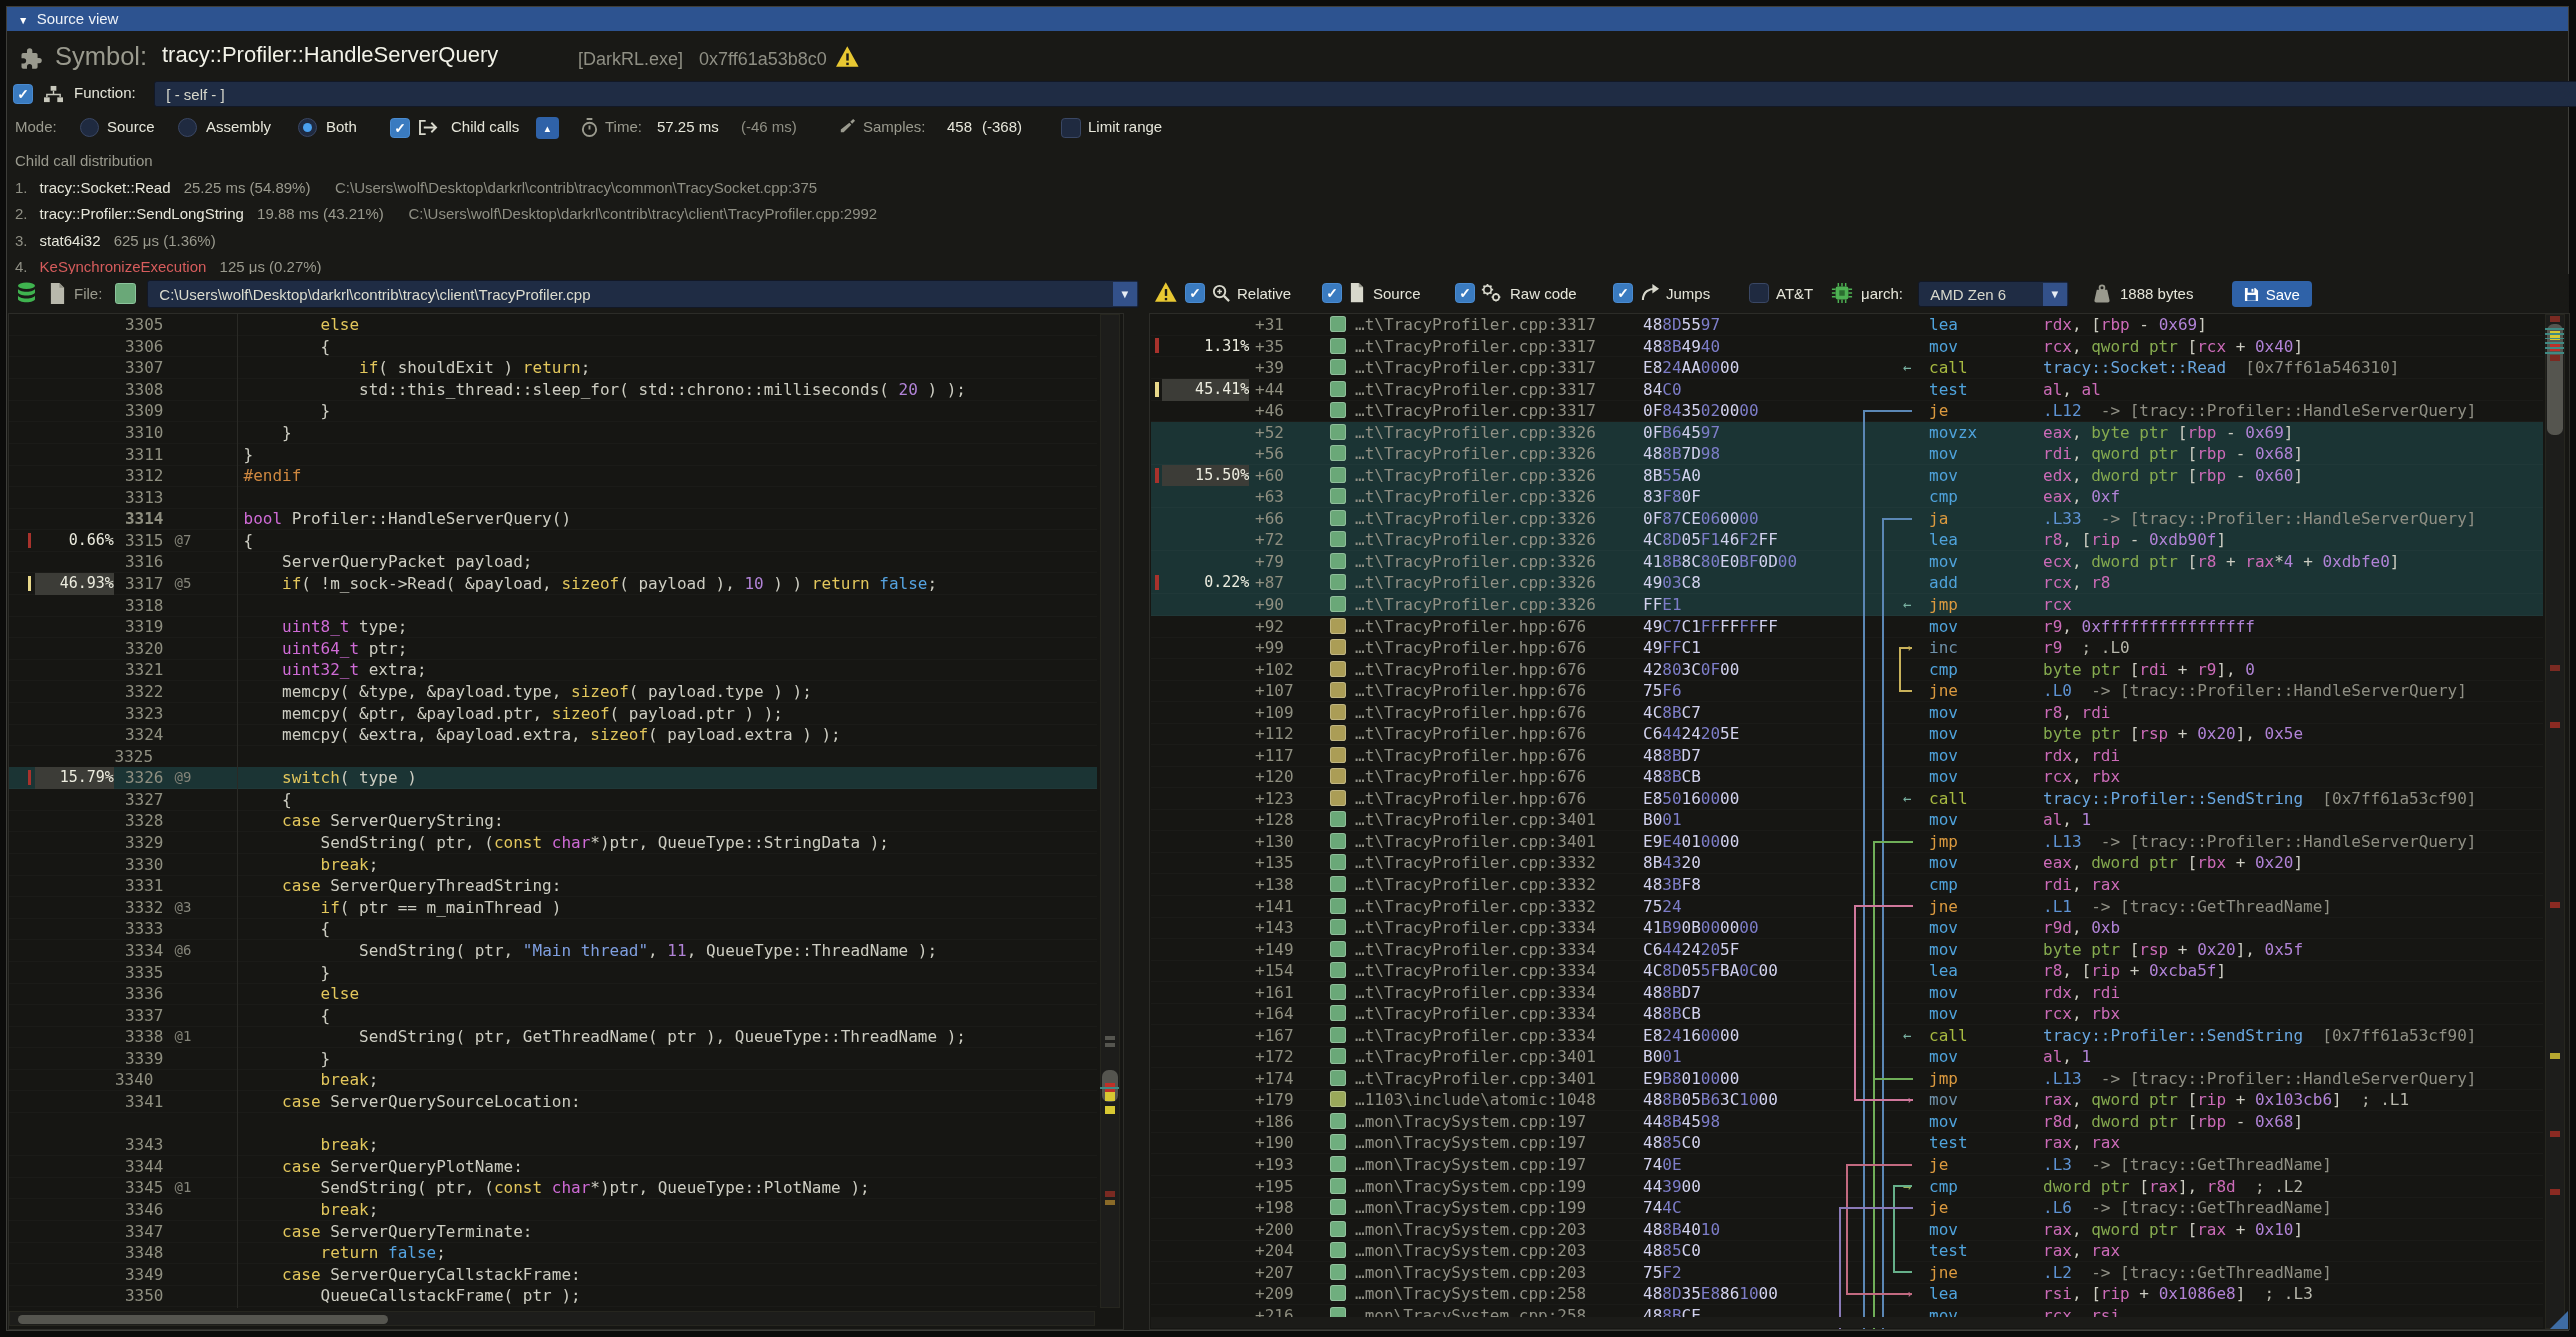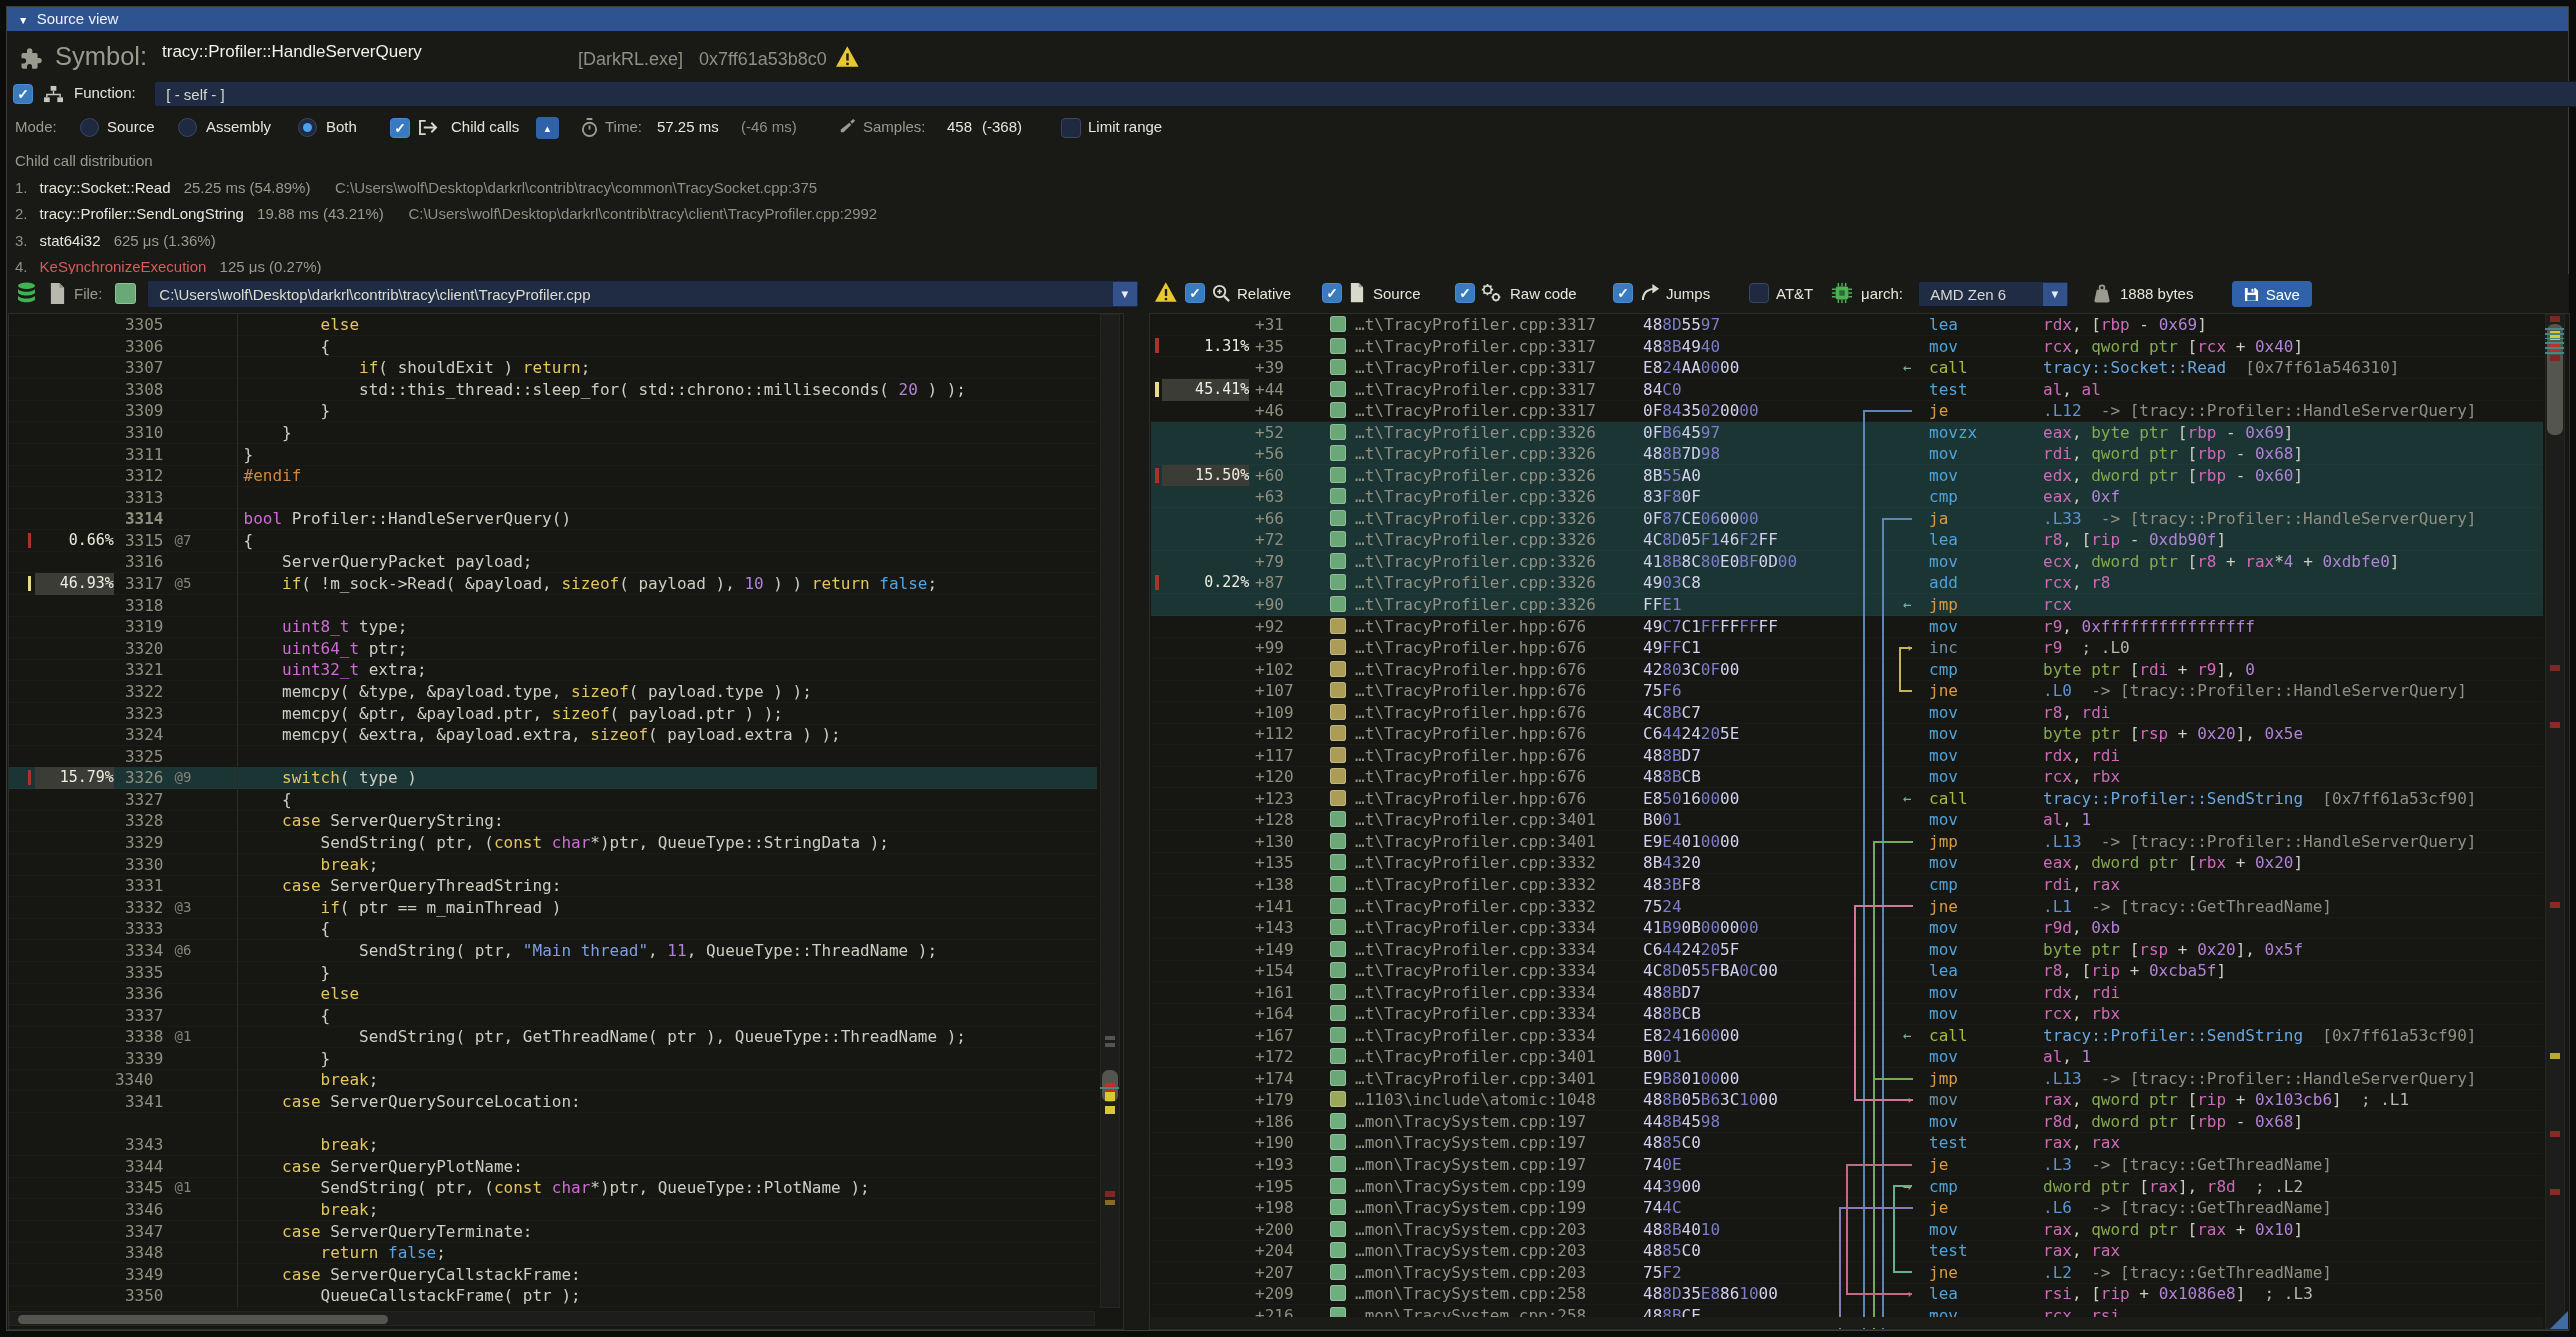--- a/index.html
+++ b/index.html
@@ -6,21 +6,21 @@
   .page{position:relative;width:2576px;height:1338px;background:#0c0c0b;overflow:hidden;
         font-family:"Liberation Sans",sans-serif;color:#d8d8cc;}
   .abs{position:absolute;}
   .frame{left:5.7px;top:5.7px;width:2563px;height:1325px;background:#191916;border:0.9px solid #3e3e3a;box-sizing:border-box;}
   .titlebar{left:6.6px;top:6.6px;width:2561px;height:24.6px;background:#2d5390;color:#eef2f8;font-size:15px;line-height:24.6px;padding-left:11.3px;box-sizing:border-box;}
   .titlebar .tri{font-size:10.4px;margin-right:8.5px;color:#ffffff;}
   .lbl{color:#9a9a8e;}
   .wht{color:#e6e6da;}
   .dim{color:#8f8f84;}
   .biglbl{font-size:25.5px;color:#9a9a8e;}
-  .bigname{font-size:17px;color:#f2f2e8;}
+  .bigname{font-size:22px;color:#f2f2e8;}
   .smgray{font-size:18px;color:#8f8f84;}
   .ui{font-size:15px;}
   .cb{width:20px;height:20px;border-radius:3.8px;background:#1f2a40;border:0.9px solid #3a4764;box-sizing:border-box;
       display:flex;align-items:center;justify-content:center;color:#fff;font-size:14px;font-weight:bold;}
   .cb.on{background:#3a7bc0;border-color:#4a8bd0;}
   .rad{width:19px;height:19px;border-radius:50%;background:#1f2a40;border:0.9px solid #3a4764;box-sizing:border-box;}
   .rad.on::after{content:"";display:block;width:9.4px;height:9.4px;border-radius:50%;background:#4aa0ee;margin:3.8px;}
   .combo{background:#1f2c44;border:0.9px solid #121826;border-radius:2.8px;box-sizing:border-box;color:#d8d8cc;}
   .combo .cartxt{position:absolute;left:11.3px;top:0;bottom:0;line-height:24.6px;font-size:15px;white-space:nowrap;}
   .combo .car{position:absolute;right:0.9px;top:0.9px;bottom:0.9px;width:24.6px;background:#33518a;display:flex;align-items:center;justify-content:center;color:#e8eef6;font-size:11.3px;}
@@ -260,21 +260,21 @@
       <div class="srow " style="top:216px;"><span class="pbar r" style="left:19px;"></span><span class="cell pcttx mono " style="left:26.4px;width:79px;text-align:right;">0.66%</span><span class="cell lnotx" style="left:106px;width:49px;text-align:right;">3315</span><span class="cell anntx" style="left:166px;">@7</span><span class="cell" style="left:235px;"><span class="tk-p">{</span></span></div>
       <div class="srow " style="top:237px;"><span class="cell lnotx" style="left:106px;width:49px;text-align:right;">3316</span><span class="cell" style="left:235px;"><span class="tk-p">    ServerQueryPacket payload;</span></span></div>
       <div class="srow " style="top:259px;"><span class="pbar y" style="left:19px;"></span><span class="cell pcttx mono pctbg" style="left:26.4px;width:79px;text-align:right;">46.93%</span><span class="cell lnotx" style="left:106px;width:49px;text-align:right;">3317</span><span class="cell anntx" style="left:166px;">@5</span><span class="cell" style="left:235px;"><span class="tk-p">    </span><span class="tk-k">if</span><span class="tk-p">( !m_sock-&gt;Read( &amp;payload, </span><span class="tk-k">sizeof</span><span class="tk-p">( payload ), </span><span class="tk-n">10</span><span class="tk-p"> ) ) </span><span class="tk-k">return</span><span class="tk-p"> </span><span class="tk-b">false</span><span class="tk-p">;</span></span></div>
       <div class="srow " style="top:281px;"><span class="cell lnotx" style="left:106px;width:49px;text-align:right;">3318</span><span class="cell" style="left:235px;"></span></div>
       <div class="srow " style="top:302px;"><span class="cell lnotx" style="left:106px;width:49px;text-align:right;">3319</span><span class="cell" style="left:235px;"><span class="tk-p">    </span><span class="tk-t">uint8_t</span><span class="tk-p"> type;</span></span></div>
       <div class="srow " style="top:324px;"><span class="cell lnotx" style="left:106px;width:49px;text-align:right;">3320</span><span class="cell" style="left:235px;"><span class="tk-p">    </span><span class="tk-t">uint64_t</span><span class="tk-p"> ptr;</span></span></div>
       <div class="srow " style="top:345px;"><span class="cell lnotx" style="left:106px;width:49px;text-align:right;">3321</span><span class="cell" style="left:235px;"><span class="tk-p">    </span><span class="tk-t">uint32_t</span><span class="tk-p"> extra;</span></span></div>
       <div class="srow " style="top:367px;"><span class="cell lnotx" style="left:106px;width:49px;text-align:right;">3322</span><span class="cell" style="left:235px;"><span class="tk-p">    memcpy( &amp;type, &amp;payload.type, </span><span class="tk-k">sizeof</span><span class="tk-p">( payload.type ) );</span></span></div>
       <div class="srow " style="top:389px;"><span class="cell lnotx" style="left:106px;width:49px;text-align:right;">3323</span><span class="cell" style="left:235px;"><span class="tk-p">    memcpy( &amp;ptr, &amp;payload.ptr, </span><span class="tk-k">sizeof</span><span class="tk-p">( payload.ptr ) );</span></span></div>
       <div class="srow " style="top:410px;"><span class="cell lnotx" style="left:106px;width:49px;text-align:right;">3324</span><span class="cell" style="left:235px;"><span class="tk-p">    memcpy( &amp;extra, &amp;payload.extra, </span><span class="tk-k">sizeof</span><span class="tk-p">( payload.extra ) );</span></span></div>
-      <div class="srow " style="top:432px;"><span class="cell lnotx" style="left:106px;width:49px;text-align:right;">3325</span><span class="cell" style="left:235px;"></span></div>
+      <div class="srow " style="top:432px;"><span class="cell lnotx" style="left:106px;width:49px;text-align:left;">3325</span><span class="cell" style="left:235px;"></span></div>
       <div class="srow hlrow" style="top:453px;"><span class="pbar r" style="left:19px;"></span><span class="cell pcttx mono pctbg" style="left:26.4px;width:79px;text-align:right;">15.79%</span><span class="cell lnotx" style="left:106px;width:49px;text-align:right;">3326</span><span class="cell anntx" style="left:166px;">@9</span><span class="cell" style="left:235px;"><span class="tk-p">    </span><span class="tk-k">switch</span><span class="tk-p">( type )</span></span></div>
       <div class="srow " style="top:475px;"><span class="cell lnotx" style="left:106px;width:49px;text-align:right;">3327</span><span class="cell" style="left:235px;"><span class="tk-p">    {</span></span></div>
       <div class="srow " style="top:496px;"><span class="cell lnotx" style="left:106px;width:49px;text-align:right;">3328</span><span class="cell" style="left:235px;"><span class="tk-p">    </span><span class="tk-k">case</span><span class="tk-p"> ServerQueryString:</span></span></div>
       <div class="srow " style="top:518px;"><span class="cell lnotx" style="left:106px;width:49px;text-align:right;">3329</span><span class="cell" style="left:235px;"><span class="tk-p">        SendString( ptr, (</span><span class="tk-k">const</span><span class="tk-p"> </span><span class="tk-t">char</span><span class="tk-p">*)ptr, QueueType::StringData );</span></span></div>
       <div class="srow " style="top:540px;"><span class="cell lnotx" style="left:106px;width:49px;text-align:right;">3330</span><span class="cell" style="left:235px;"><span class="tk-p">        </span><span class="tk-k">break</span><span class="tk-p">;</span></span></div>
       <div class="srow " style="top:561px;"><span class="cell lnotx" style="left:106px;width:49px;text-align:right;">3331</span><span class="cell" style="left:235px;"><span class="tk-p">    </span><span class="tk-k">case</span><span class="tk-p"> ServerQueryThreadString:</span></span></div>
       <div class="srow " style="top:583px;"><span class="cell lnotx" style="left:106px;width:49px;text-align:right;">3332</span><span class="cell anntx" style="left:166px;">@3</span><span class="cell" style="left:235px;"><span class="tk-p">        </span><span class="tk-k">if</span><span class="tk-p">( ptr == m_mainThread )</span></span></div>
       <div class="srow " style="top:604px;"><span class="cell lnotx" style="left:106px;width:49px;text-align:right;">3333</span><span class="cell" style="left:235px;"><span class="tk-p">        {</span></span></div>
       <div class="srow " style="top:626px;"><span class="cell lnotx" style="left:106px;width:49px;text-align:right;">3334</span><span class="cell anntx" style="left:166px;">@6</span><span class="cell" style="left:235px;"><span class="tk-p">            SendString( ptr, </span><span class="tk-s">"Main thread"</span><span class="tk-p">, </span><span class="tk-n">11</span><span class="tk-p">, QueueType::ThreadName );</span></span></div>
       <div class="srow " style="top:648px;"><span class="cell lnotx" style="left:106px;width:49px;text-align:right;">3335</span><span class="cell" style="left:235px;"><span class="tk-p">        }</span></span></div>

